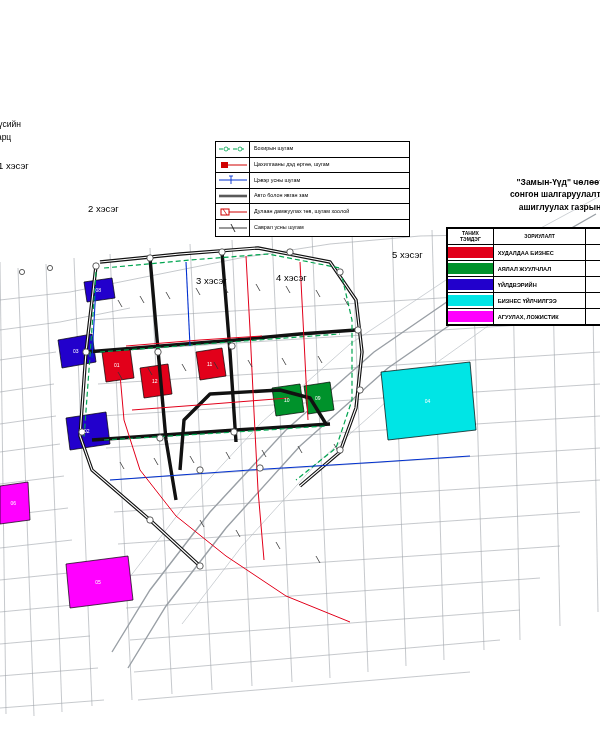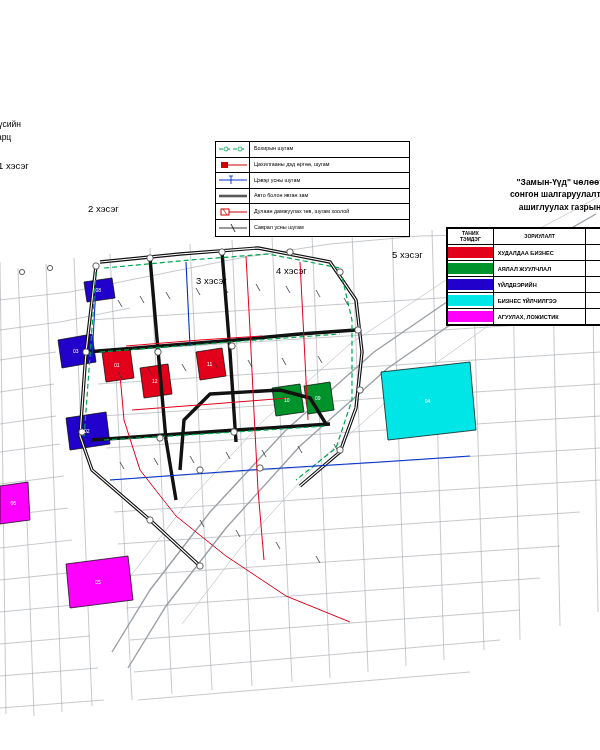--- a/index.html
+++ b/index.html
@@ -232,21 +232,21 @@
 
   <div class="corner-text">
     <div>үүсийн</div>
     <div>гарц</div>
   </div>
 
   <div id="section-label-host">
       <div class="maplabel big" style="left: -2px; top: 160px;">1 хэсэг</div>
       <div class="maplabel big" style="left: 88px; top: 203px;">2 хэсэг</div>
       <div class="maplabel big" style="left: 196px; top: 251px; margin-top: 24px;">3 хэсэг</div>
-      <div class="maplabel big" style="left: 276px; top: 265px;">4 хэсэг</div>
+      <div class="maplabel big" style="left: 276px; top: 272px;">4 хэсэг</div>
       <div class="maplabel big" style="left: 392px; top: 249px;">5 хэсэг</div>
     </div>
 
   <div class="legend-lines">
     <div class="row">
       <div class="sym">
         <svg width="30" height="10">
             <line x1="1" y1="5" x2="29" y2="5" stroke="#00a550" stroke-width="1.2" stroke-dasharray="4 3"></line>
             <circle cx="8" cy="5" r="2" fill="#fff" stroke="#00a550" stroke-width="0.8"></circle>
             <circle cx="22" cy="5" r="2" fill="#fff" stroke="#00a550" stroke-width="0.8"></circle>

